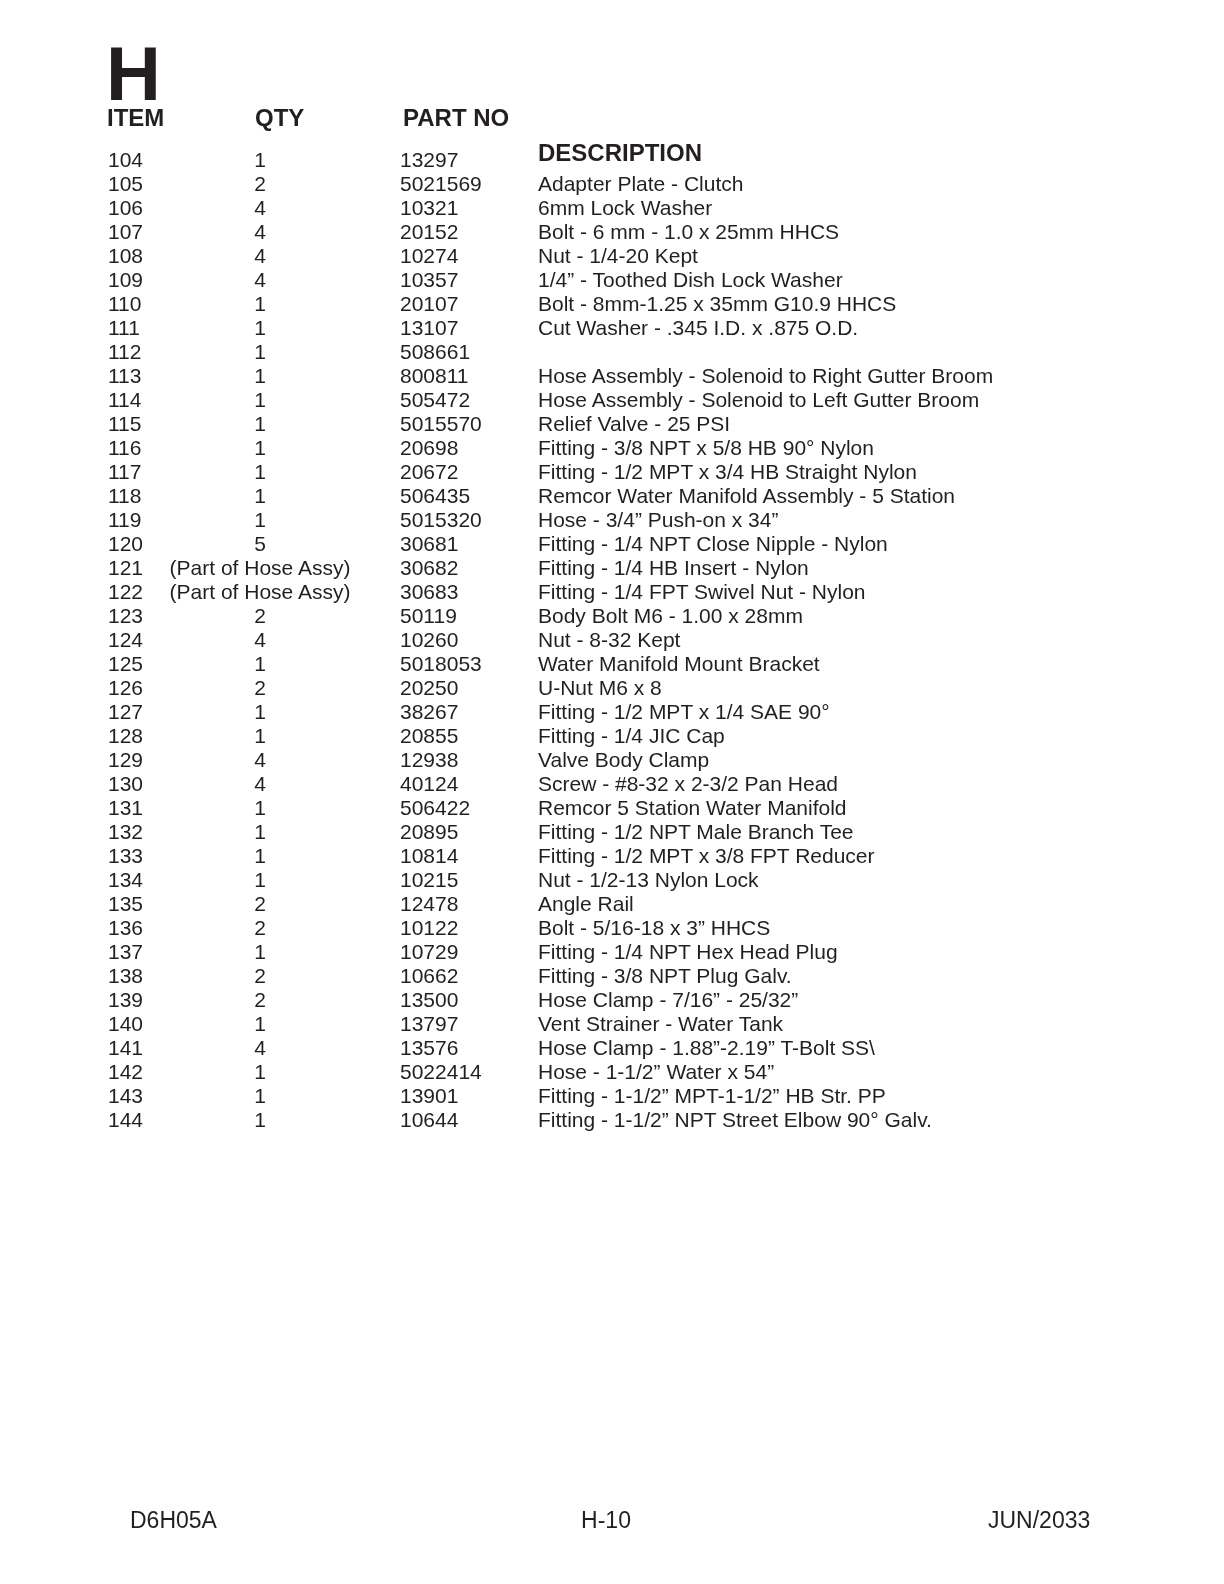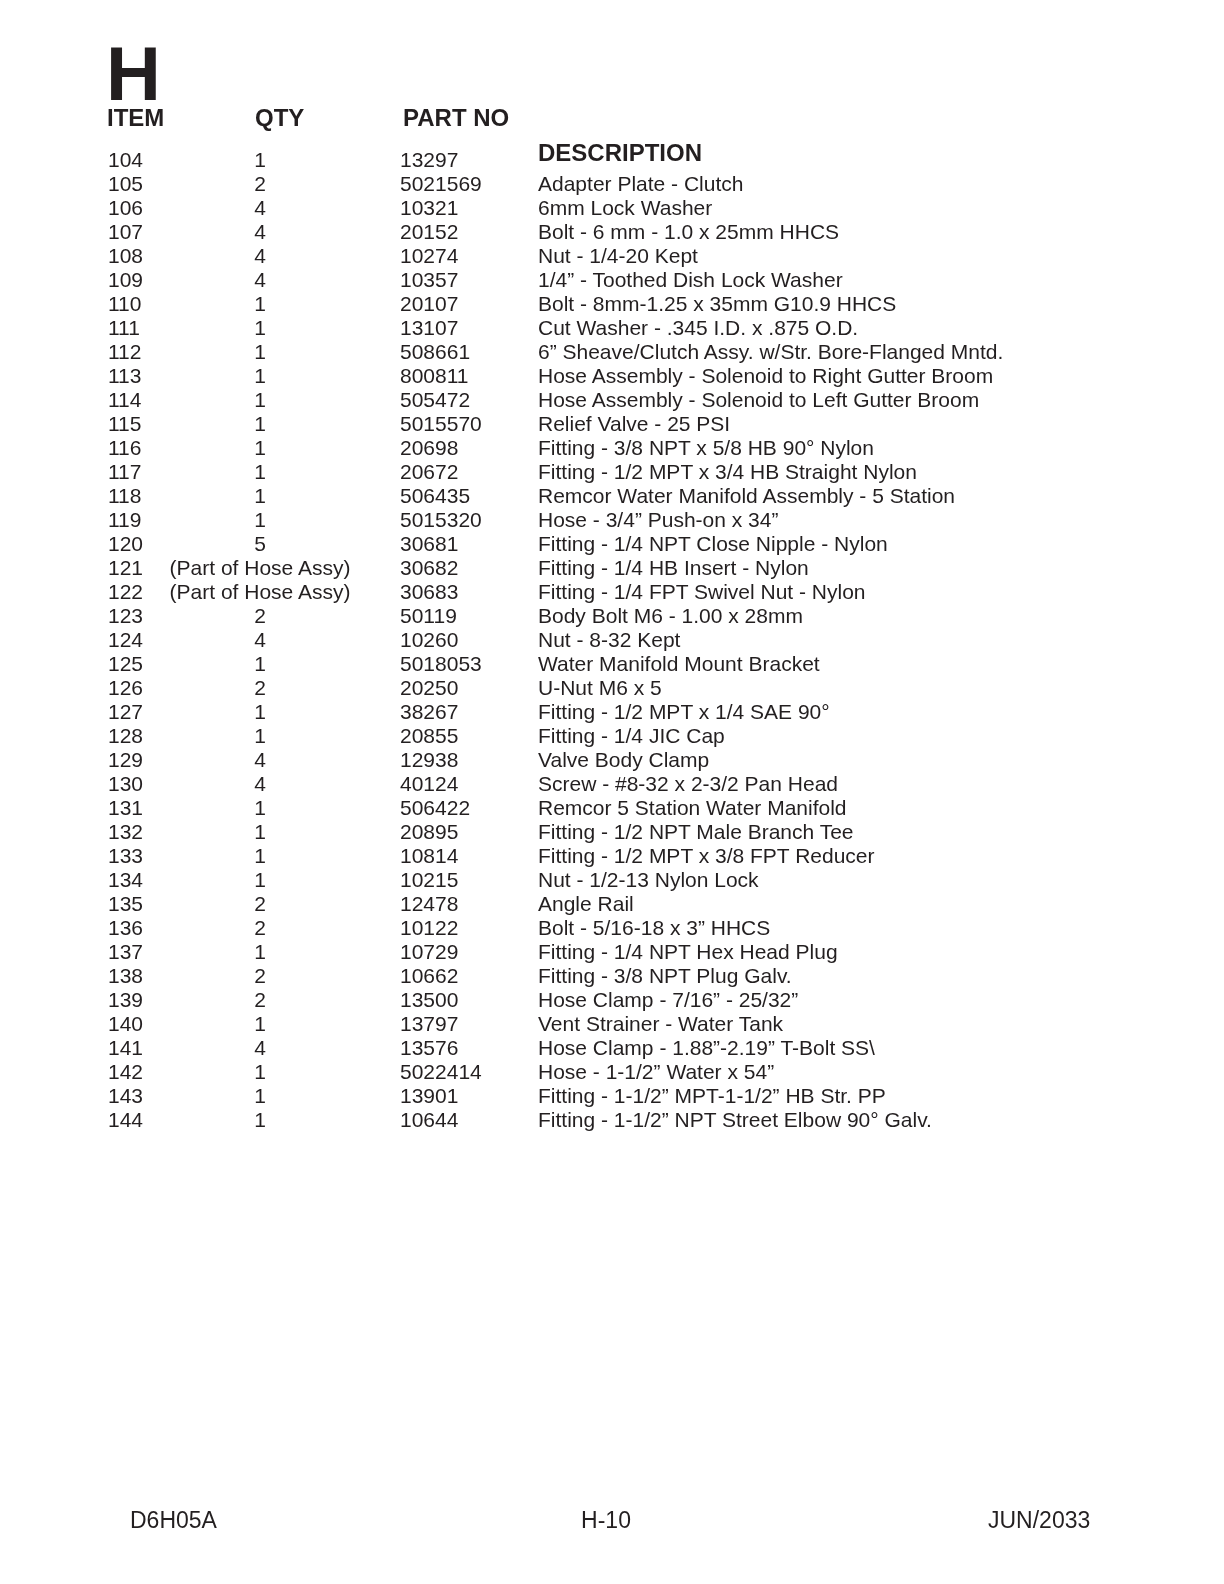--- a/index.html
+++ b/index.html
@@ -144,21 +144,20 @@
       <span class="c-item">111</span>
       <span class="c-qty">1</span>
       <span class="c-part">13107</span>
       <span class="c-desc">Cut Washer - .345 I.D. x .875 O.D.</span>
     </div>
 
     <div class="row">
       <span class="c-item">112</span>
       <span class="c-qty">1</span>
       <span class="c-part">508661</span>
-      <span class="c-desc">6” Sheave/Clutch Assy. w/Str. Bore-Flanged Mntd.</span>
     </div>
 
     <div class="row">
       <span class="c-item">113</span>
       <span class="c-qty">1</span>
       <span class="c-part">800811</span>
       <span class="c-desc">Hose Assembly - Solenoid to Right Gutter Broom</span>
     </div>
 
     <div class="row">
@@ -242,21 +241,21 @@
       <span class="c-item">125</span>
       <span class="c-qty">1</span>
       <span class="c-part">5018053</span>
       <span class="c-desc">Water Manifold Mount Bracket</span>
     </div>
 
     <div class="row">
       <span class="c-item">126</span>
       <span class="c-qty">2</span>
       <span class="c-part">20250</span>
-      <span class="c-desc">U-Nut M6 x 5</span>
+      <span class="c-desc">U-Nut M6 x 8</span>
     </div>
 
     <div class="row">
       <span class="c-item">127</span>
       <span class="c-qty">1</span>
       <span class="c-part">38267</span>
       <span class="c-desc">Fitting - 1/2 MPT x 1/4 SAE 90°</span>
     </div>
 
     <div class="row">

